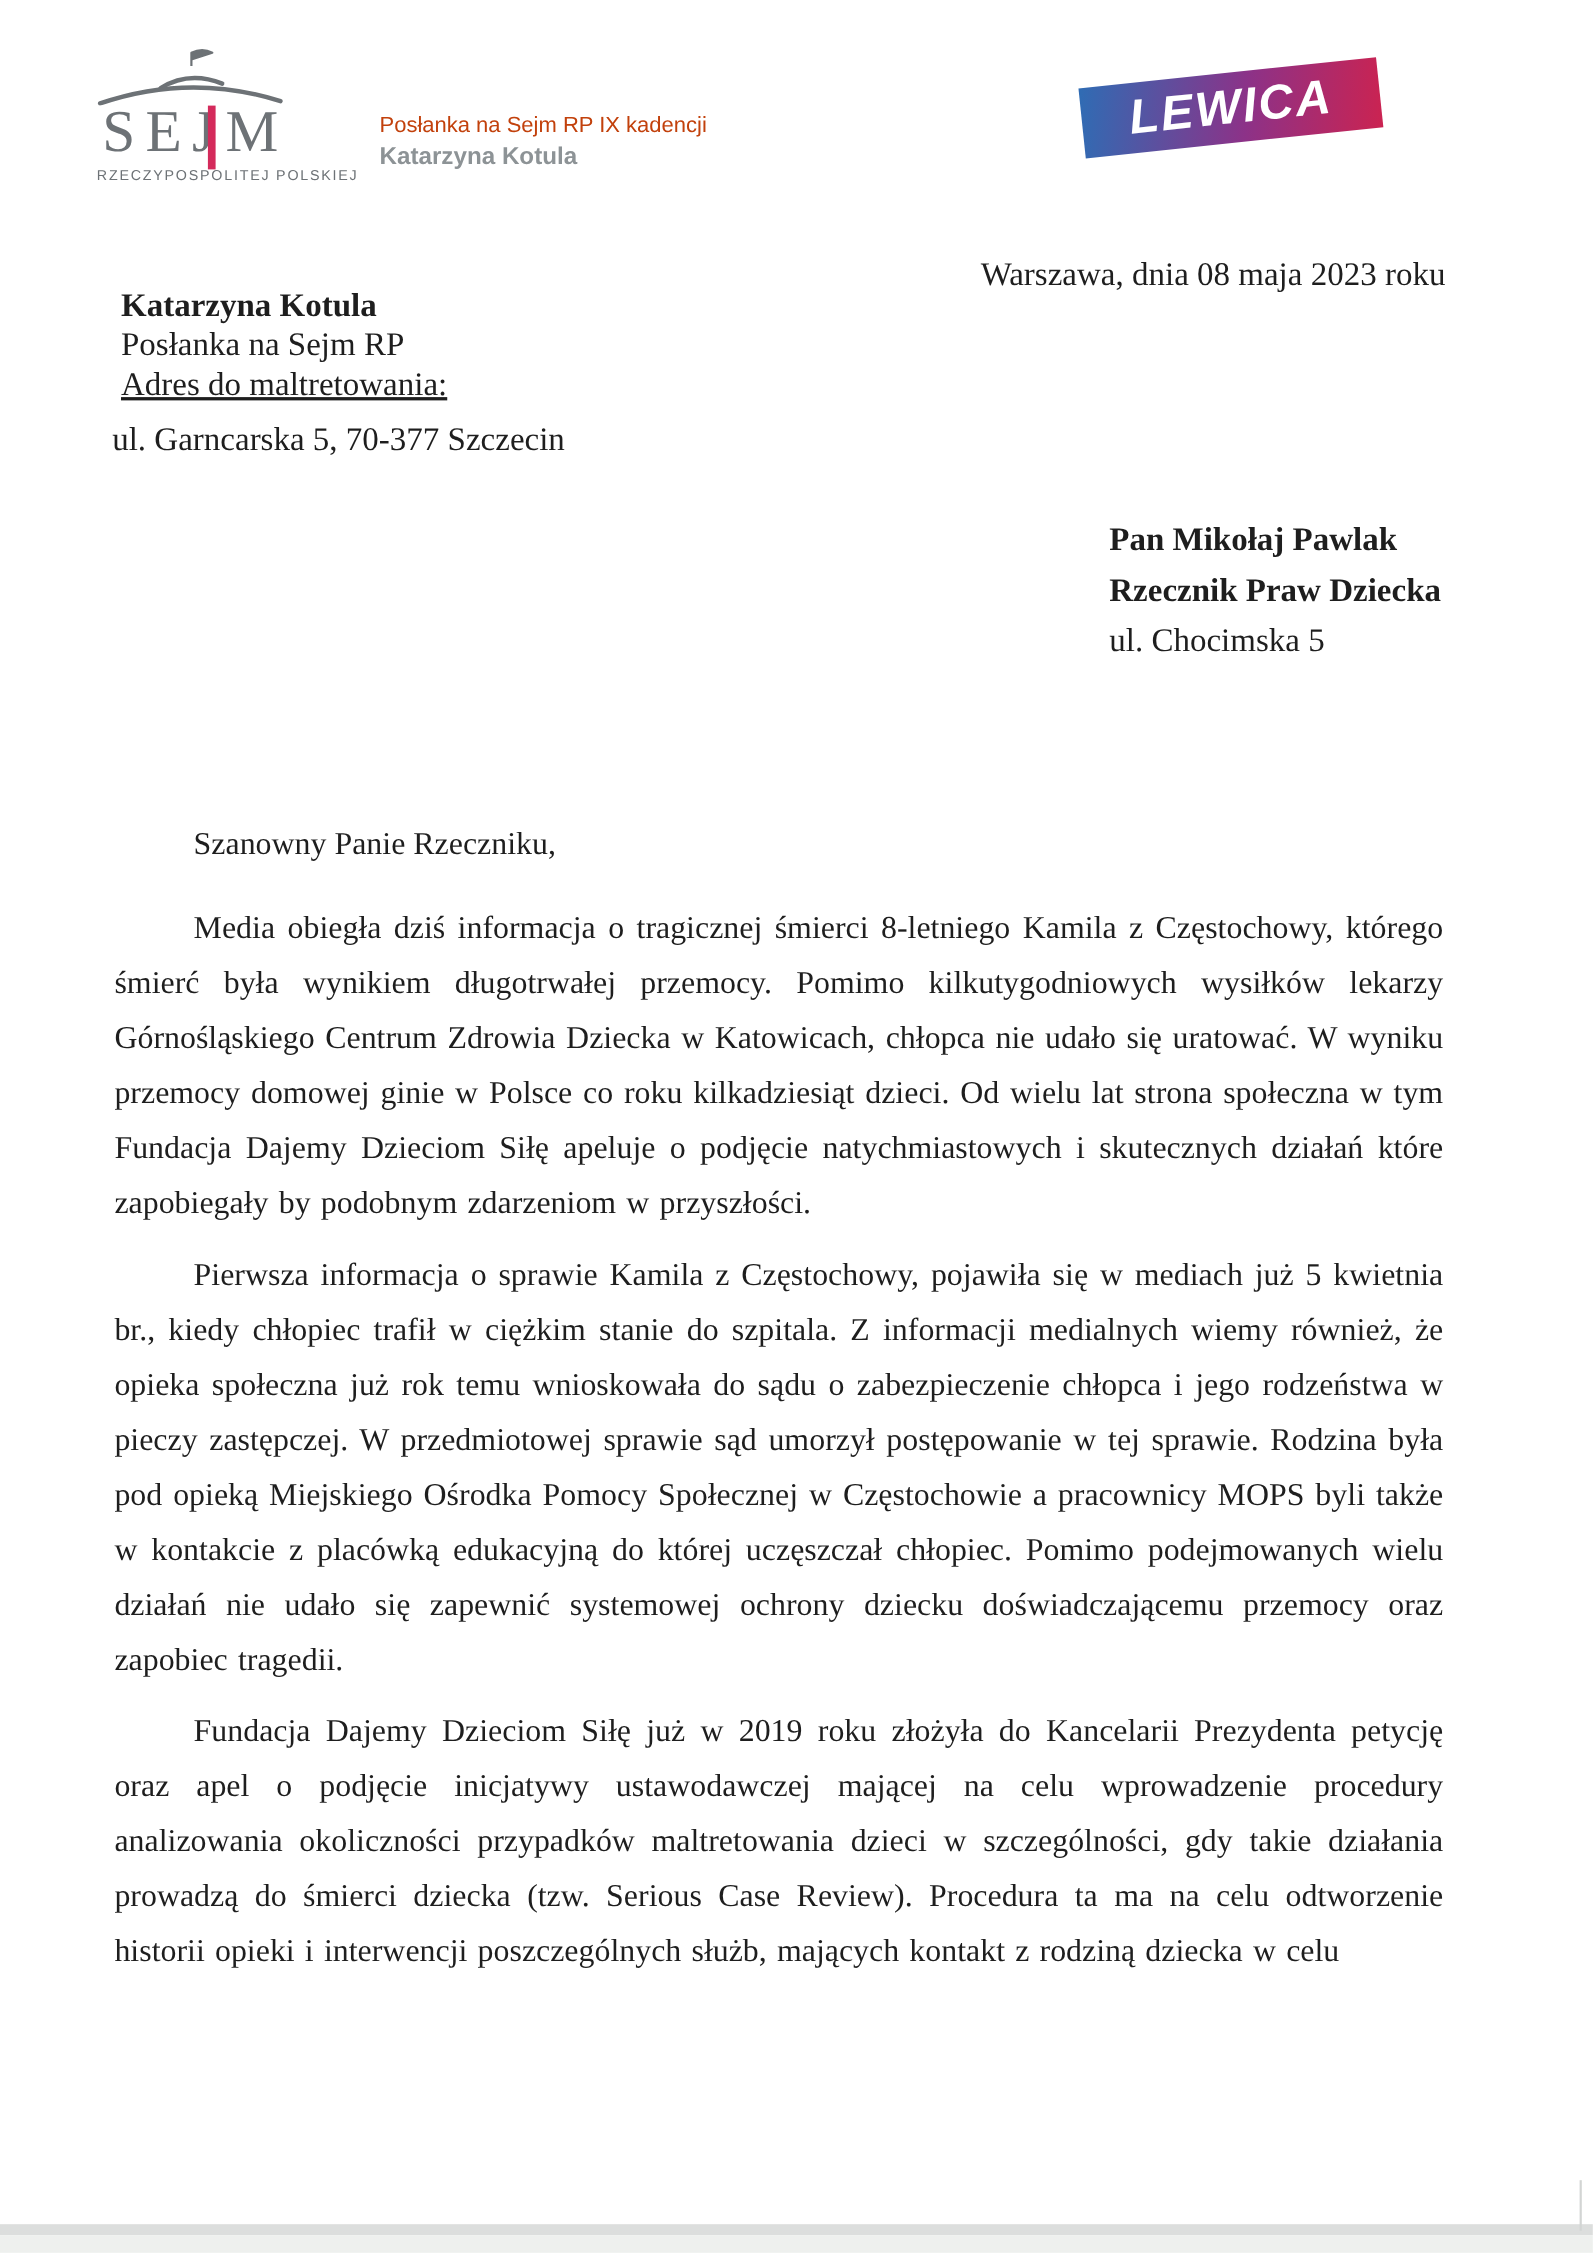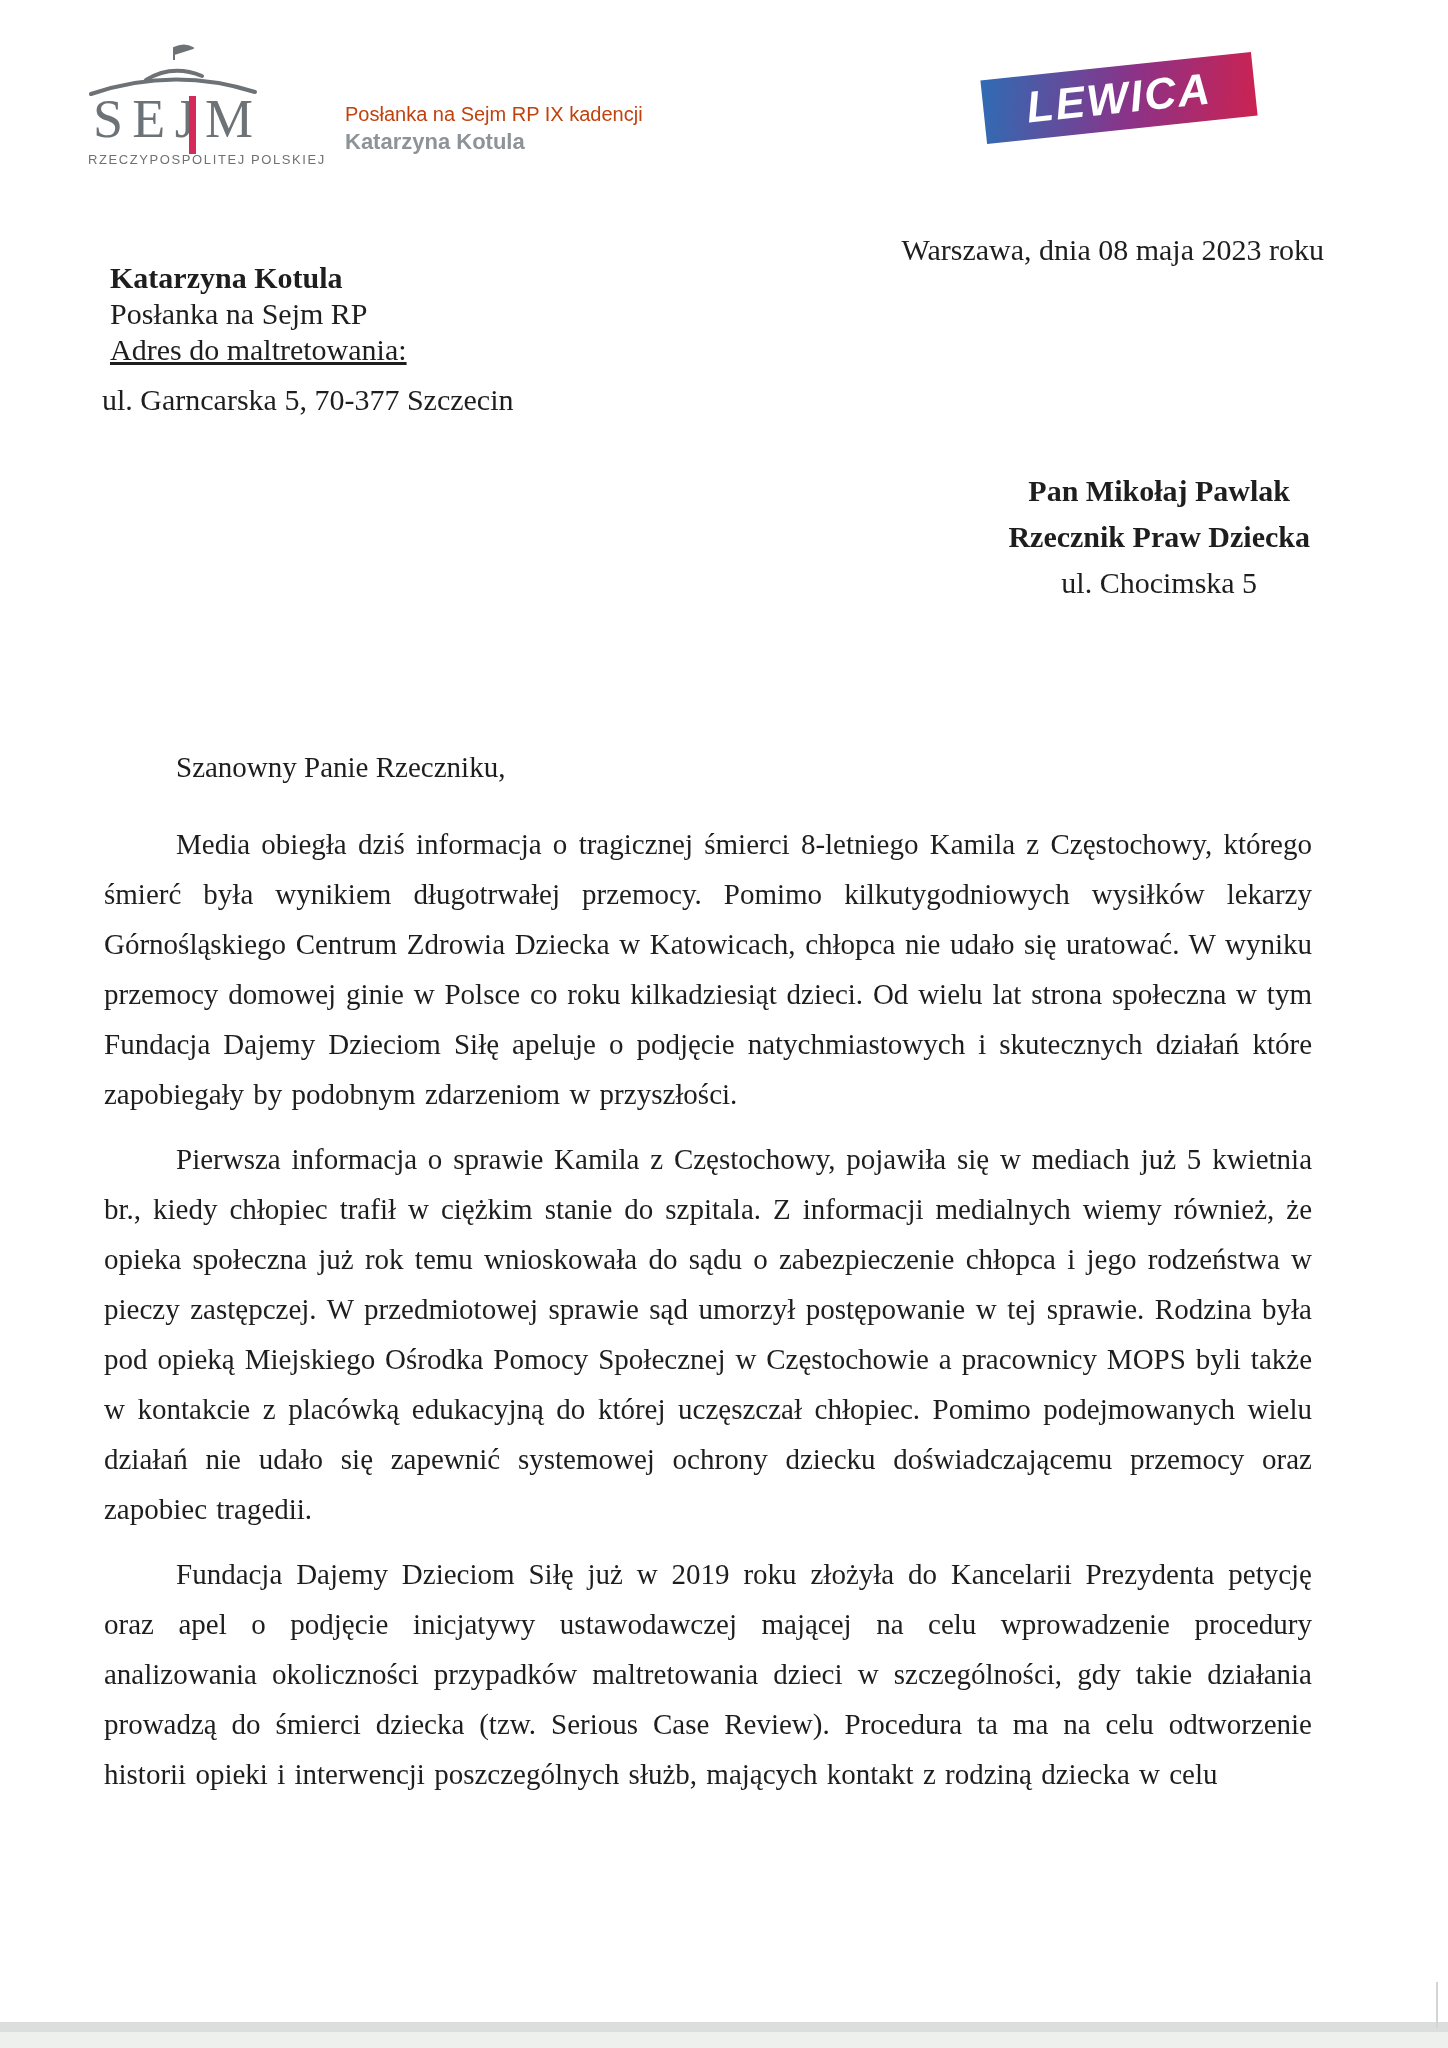--- a/index.html
+++ b/index.html
@@ -25,30 +25,30 @@
   .deputy-name{font-size:22px;font-weight:bold;color:#8d9396;margin-top:3px;}
 
   
   .lewica{position:absolute;left:983px;top:66px;width:272px;height:64px;
           transform:rotate(-6deg);display:flex;align-items:center;justify-content:center;
           background:linear-gradient(100deg,#2f6cb4,#8c3288 55%,#cb2351);}
   .lewica-text{font-family:"Liberation Sans", sans-serif;font-weight:bold;font-style:italic;
                font-size:44px;letter-spacing:2px;color:#ffffff;}
 
   
-  .date-line{position:absolute;top:233px;right:124px;font-size:30px;}
+  .date-line{position:absolute;top:233px;right:134px;font-size:30px;}
 
   
   .sender{position:absolute;left:110px;top:260px;font-size:30px;line-height:36px;}
   .sender .name{font-weight:bold;}
   .sender .label{text-decoration:underline;}
   .sender .addr{margin-top:14px;margin-left:-8px;}
 
   
-  .recipient{position:absolute;top:468px;right:138px;text-align:center;
+  .recipient{position:absolute;top:468px;right:138px;text-align:left;
              font-size:30px;line-height:46px;font-family:Liberation Serif, serif;}
   .recipient .bold{font-weight:bold;}
 
   
   .letter-body{position:absolute;left:104px;top:742px;width:1208px;}
   .salutation{font-size:29px;line-height:50px;text-indent:72px;margin:0 0 27px 0;}
   .para{font-size:29px;line-height:50px;text-align:justify;text-indent:72px;
         word-spacing:2px;margin:0 0 15px 0;color:#1e1e1e;}
 
   

